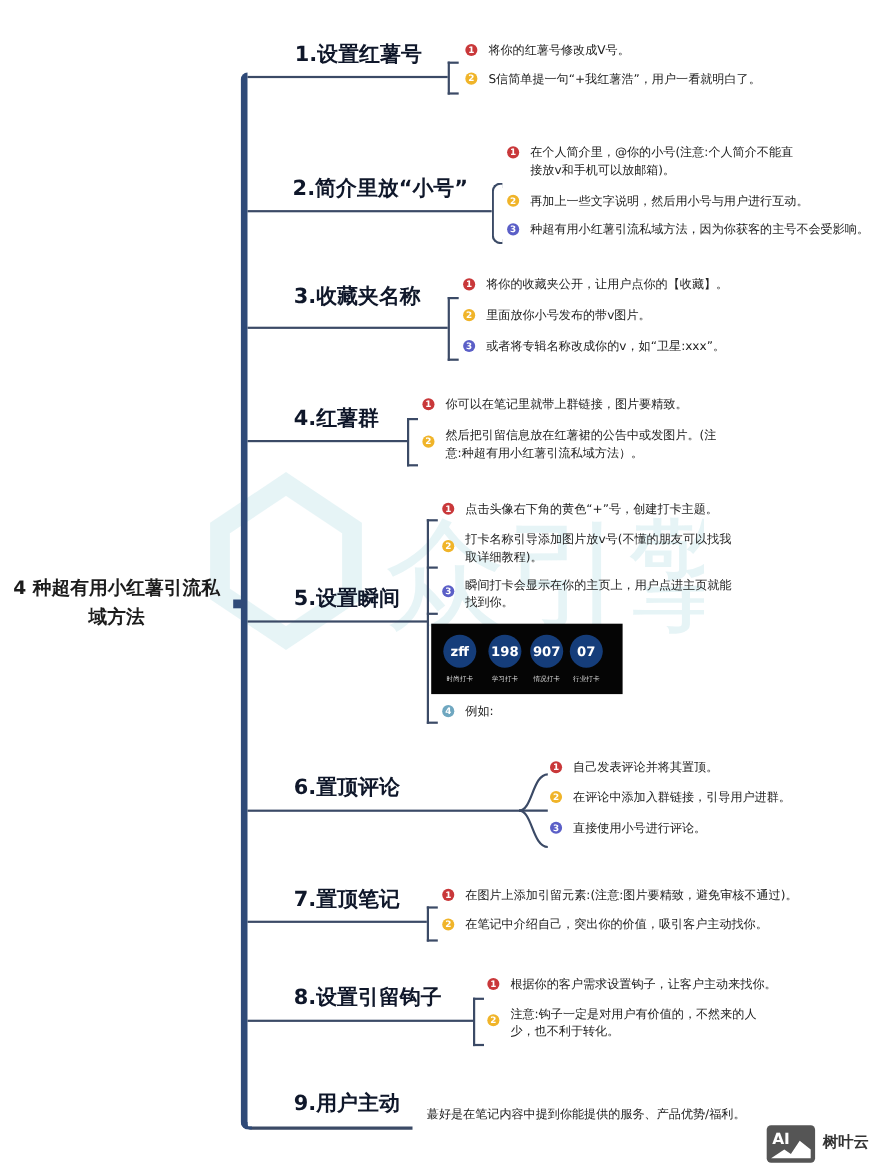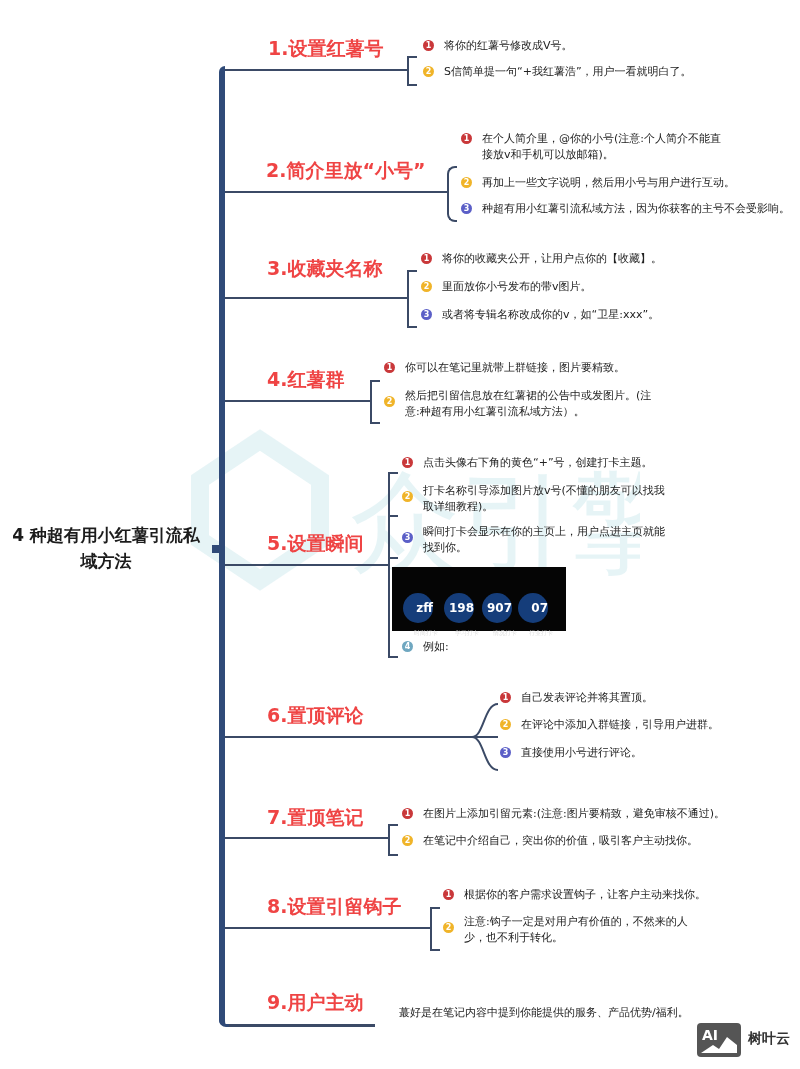--- a/index.html
+++ b/index.html
@@ -2,29 +2,29 @@
 <html><head>
 <meta charset="utf-8">
 <style>
   html,body{margin:0;padding:0;}
   body{width:800px;height:1069px;background:#ffffff;position:relative;overflow:hidden;font-family:"DejaVu Sans","Liberation Sans",sans-serif;}
   .abs{position:absolute;}
   .root-title{left:6px;top:522px;width:200px;font-size:17px;line-height:26px;font-weight:bold;color:#1c1c1c;text-align:center;}
   .trunk{left:219px;top:66px;width:6px;height:960px;background:#2f4a78;border-radius:8px 0 0 8px;}
   .trunk-notch{left:212px;top:545px;width:8px;height:8px;background:#2f4a78;}
   .branch-line{height:2px;background:#3b4a66;}
-  .branch-title{font-size:19px;font-weight:bold;color:#ef4444;white-space:nowrap;}
+  .branch-title{font-size:19px;font-weight:bold;color:#0f172a;white-space:nowrap;}
   .bracket{border-left:2px solid #3b4a66;border-top:2px solid #3b4a66;border-bottom:2px solid #3b4a66;width:8px;}
   .tick{height:2px;width:10px;background:#3b4a66;}
   .leaf{display:flex;align-items:flex-start;font-size:11px;line-height:16px;color:#222;}
   .badge{flex:none;width:11px;height:11px;border-radius:50%;color:#fff;font-size:8px;line-height:11px;text-align:center;font-weight:bold;margin-right:10px;margin-top:2px;}
   .b1{background:#c9383a;} .b2{background:#f0b429;} .b3{background:#5b5fc7;} .b4{background:#6fa7c0;}
   .watermark{left:180px;top:420px;width:460px;height:180px;opacity:0.12;}
   .checkin{left:392px;top:567px;width:174px;height:64px;background:#050505;}
-  .ci-item{position:absolute;top:10px;width:40px;text-align:right;margin-top:16px;}
+  .ci-item{position:absolute;top:10px;width:40px;text-align:center;}
   .ci-circle{width:30px;height:30px;border-radius:50%;background:#153d7a;color:#fff;font-weight:bold;font-size:12px;line-height:30px;margin:0 auto;}
   .ci-label{color:#ddd;font-size:6px;margin-top:6px;white-space:nowrap;}
   .logo{left:697px;top:1023px;width:44px;height:34px;background:#555;border-radius:4px;}
   .logo-text{left:748px;top:1030px;font-size:14px;color:#333;font-weight:bold;}
 </style>
 </head>
 <body>
 
 <svg class="abs watermark" viewBox="0 0 460 180">
   <path d="M20 60 L80 20 L140 60 L140 120 L80 160 L20 120 Z" fill="none" stroke="#3aa7b8" stroke-width="18"></path>
@@ -174,21 +174,21 @@
     <span>根据你的客户需求设置钩子，让客户主动来找你。</span>
   </div>
 <div class="abs leaf" style="left:443px;top:914px;width:260px">
     <span class="badge b2" style="margin-top:8px">2</span>
     <span>注意:钩子一定是对用户有价值的，不然来的人少，也不利于转化。</span>
   </div>
 
 <div class="abs branch-title" style="left:267px;top:990px">9.用户主动</div>
 <div class="abs branch-line" style="left:225px;top:1024px;width:150px;height:3px;border-radius:0 0 0 6px"></div>
 <div class="abs" style="left:219px;top:1020px;width:10px;height:7px;border-left:6px solid #2f4a78;border-bottom:3px solid #2f4a78;border-radius:0 0 0 8px;box-sizing:border-box"></div>
-<div class="abs leaf" style="left:399px;top:1005px">蕞好是在笔记内容中提到你能提供的服务、产品优势/福利。</div>
+<div class="abs leaf" style="left:388px;top:1005px">蕞好是在笔记内容中提到你能提供的服务、产品优势/福利。</div>
 
 <div class="abs logo">
   <svg width="44" height="34" viewBox="0 0 44 34">
     <text x="5" y="17" font-size="14" font-weight="bold" fill="#fff" font-family="DejaVu Sans, sans-serif">AI</text>
     <path d="M4 30 L16 22 L22 26 L30 14 L40 22 L40 30 Z" fill="#fff"></path>
   </svg>
 </div>
 <div class="abs logo-text">树叶云</div>
 
 </body></html>

